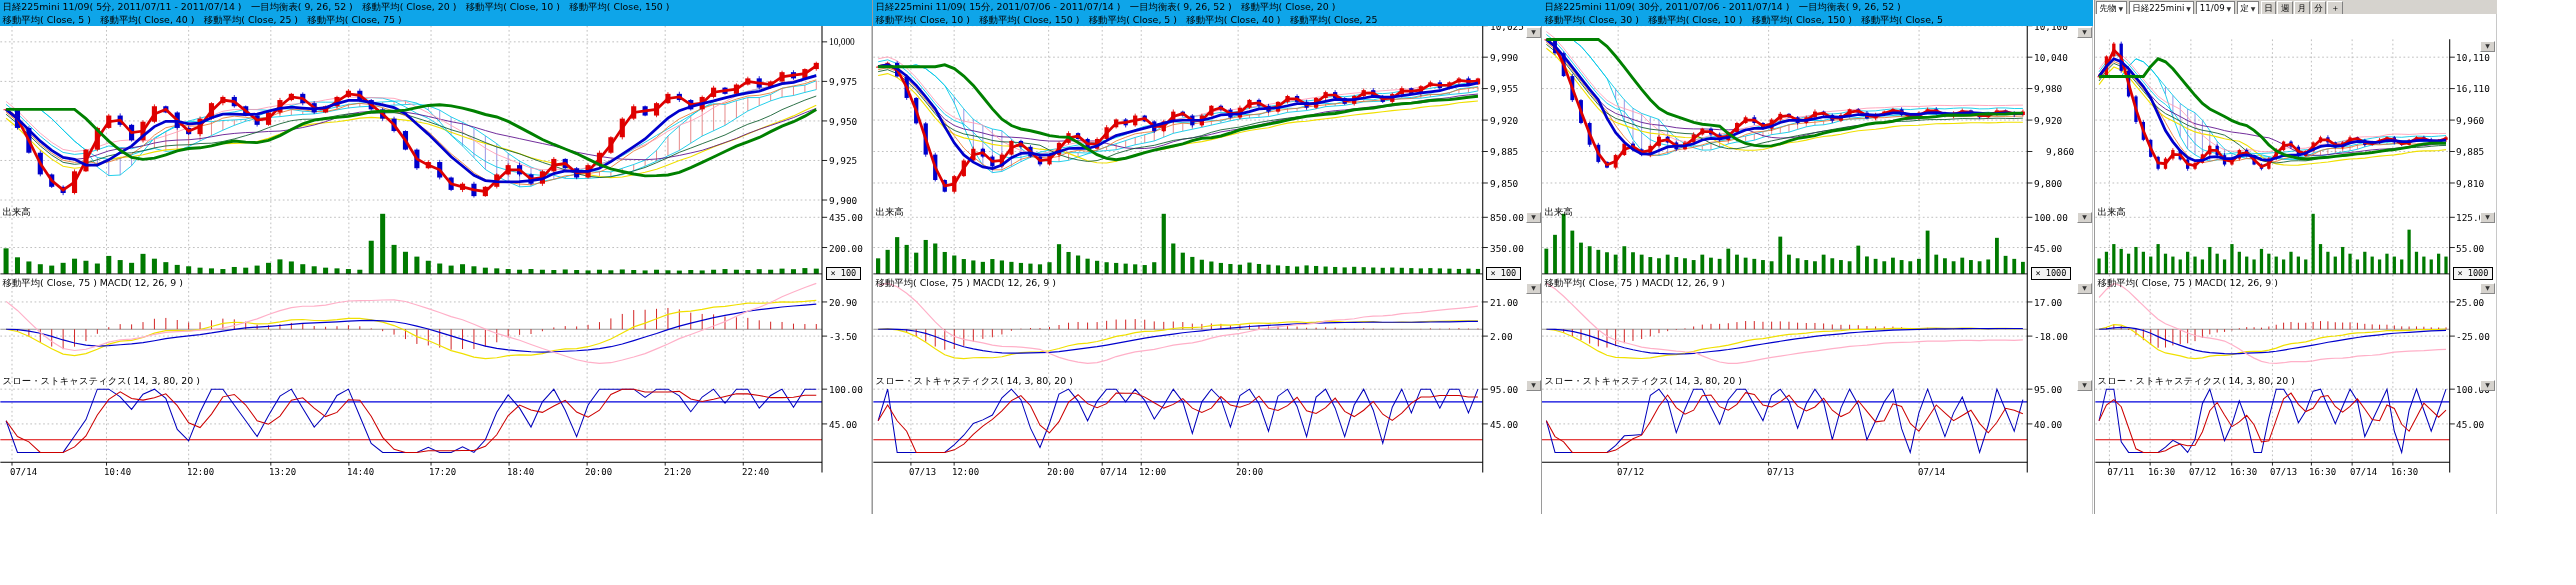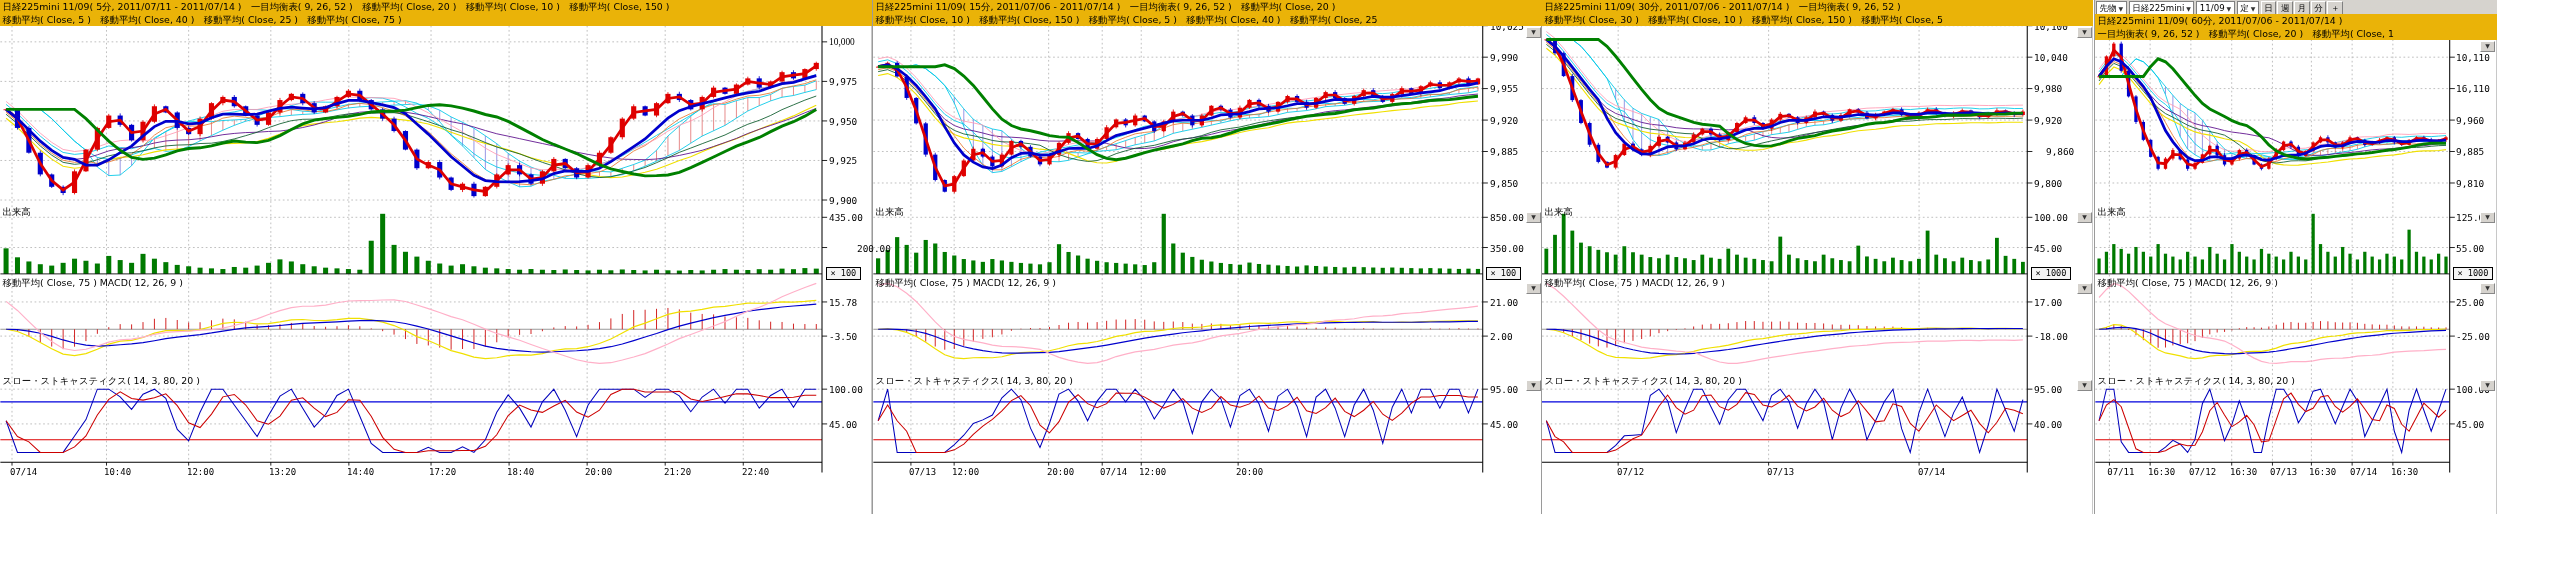--- a/index.html
+++ b/index.html
@@ -1,21 +1,21 @@
 <!DOCTYPE html>
 <html style="font-size:13.7px"><head>
 <meta charset="utf-8">
 <style>
   html,body{margin:0;padding:0;background:#ffffff;}
   body{font-family:"DejaVu Sans",sans-serif;}
   #screen{position:relative;width:2576px;height:586px;background:#ffffff;overflow:hidden;}
   .panel{position:absolute;top:0;height:514px;background:#ffffff;border-left:0.9px solid #9a9a9a;box-sizing:border-box;}
   .panel:first-child{border-left:none;}
   .panel .rightedge{position:absolute;top:0;right:0;width:0.9px;height:514px;background:#c8c8c8;}
-  .hdr{position:absolute;left:0;width:100%;background:#eab308;z-index:5;overflow:hidden;}
+  .hdr{position:absolute;left:0;width:100%;background:#0ea5e9;z-index:5;overflow:hidden;}
   .hdrline{display:block;white-space:nowrap;font-size:9.4px;line-height:13px;color:#000;padding-left:2.6px;overflow:hidden;}
   .chartsvg{position:absolute;left:0;z-index:1;}
   .axlabel{position:absolute;font-family:"DejaVu Sans Mono",monospace;font-size:9.4px;color:#000;white-space:nowrap;z-index:4;}
   .seclabel{position:absolute;font-size:9.4px;color:#000;white-space:nowrap;z-index:4;background:transparent;}
   .tlabel{position:absolute;font-family:"DejaVu Sans Mono",monospace;font-size:9px;color:#000;white-space:nowrap;z-index:4;}
   .badge{position:absolute;font-family:"DejaVu Sans Mono",monospace;font-size:8.6px;color:#000;border:0.9px solid #000;background:#f4f4f4;padding:0 3.4px;line-height:11px;z-index:4;}
   .ddbtn{position:absolute;width:13px;height:9.4px;background:#d6d3ce;border:0.9px solid #888;border-top-color:#fff;border-left-color:#fff;font-size:6px;line-height:8.6px;text-align:center;color:#333;z-index:6;cursor:pointer;}
   .toolbar{position:absolute;top:0;left:0;height:13.7px;overflow:hidden;z-index:7;background:#d6d3ce;width:100%;}
   .tbitem{display:inline-block;vertical-align:top;height:15.4px;box-sizing:border-box;background:#fff;border:0.9px solid #808080;font-size:8.6px;line-height:13.7px;padding:0 2.6px;margin:0.9px 0.9px 0 0.9px;color:#000;white-space:nowrap;}
   .tbbtn{display:inline-block;vertical-align:top;height:13.7px;box-sizing:border-box;background:#d6d3ce;border:0.9px solid #fff;border-right-color:#808080;border-bottom-color:#808080;font-size:8.6px;line-height:12px;padding:0 2.6px;margin:0.9px 0 0 0.9px;color:#000;}
@@ -456,22 +456,22 @@
         <polyline points="960.0,392.7 966.0,392.7 " fill="none" stroke="#000" stroke-width="1"></polyline>
         <polyline points="960.0,454.7 966.0,454.7 " fill="none" stroke="#000" stroke-width="1"></polyline>
         <polyline points="960.0,495.3 966.0,495.3 " fill="none" stroke="#000" stroke-width="1"></polyline>
       </svg>
       <div class="axlabel" style="left:829px;top:37px;font-family:Liberation Serif, serif;">10,000</div>
       <div class="axlabel" style="left:829px;top:76px;">9,975</div>
       <div class="axlabel" style="left:829px;top:116px;">9,950</div>
       <div class="axlabel" style="left:829px;top:155px;">9,925</div>
       <div class="axlabel" style="left:829px;top:195px;">9,900</div>
       <div class="axlabel" style="left:829px;top:212px;">435.00</div>
-      <div class="axlabel" style="left:829px;top:243px;margin-left:28px;">200.00</div>
-      <div class="axlabel" style="left:829px;top:297px;">15.78</div>
+      <div class="axlabel" style="left:829px;top:243px;">200.00</div>
+      <div class="axlabel" style="left:829px;top:297px;">20.90</div>
       <div class="axlabel" style="left:829px;top:331px;">-3.50</div>
       <div class="axlabel" style="left:829px;top:384px;">100.00</div>
       <div class="axlabel" style="left:829px;top:419px;">45.00</div>
       <div class="badge" style="left:826px;top:267px;">× 100</div>
       <div class="seclabel" style="left:2.6px;top:206px;">出来高</div>
       <div class="seclabel" style="left:2.6px;top:277px;">移動平均( Close, 75 )   MACD( 12, 26, 9 )</div>
       <div class="seclabel" style="left:2.6px;top:375px;">スロー・ストキャスティクス( 14, 3, 80, 20 )</div>
       <div class="tlabel" style="left:10px;top:467px;">07/14</div>
       <div class="tlabel" style="left:104px;top:467px;">10:40</div>
       <div class="tlabel" style="left:187px;top:467px;">12:00</div>
@@ -1256,24 +1256,20 @@
       <div class="tlabel" style="left:225px;top:467px;">07/13</div>
       <div class="tlabel" style="left:376px;top:467px;">07/14</div>
       <div class="ddbtn" style="left:535px;top:27px;"><span>▼</span></div>
       <div class="ddbtn" style="left:535px;top:212px;"><span>▼</span></div>
       <div class="ddbtn" style="left:535px;top:283px;"><span>▼</span></div>
       <div class="ddbtn" style="left:535px;top:380px;"><span>▼</span></div>
     </div>
     <div class="panel" style="left:2094px;width:403px;">
       <div class="rightedge"></div>
       <div class="toolbar"><div class="tbitem"><span>先物</span><span class="caret"> ▼</span></div><div class="tbitem"><span>日経225mini</span><span class="caret"> ▼</span></div><div class="tbitem"><span>11/09</span><span class="caret"> ▼</span></div><div class="tbitem"><span>定</span><span class="caret"> ▼</span></div><div class="tbbtn">日</div><div class="tbbtn">週</div><div class="tbbtn">月</div><div class="tbbtn">分</div><div class="tbbtn">＋</div></div>
-      <div class="hdr" style="top:13.7px;height:26px;">
-        <span class="hdrline">日経225mini 11/09( 60分, 2011/07/06 - 2011/07/14 )</span>
-        <span class="hdrline">一目均衡表( 9, 26, 52 )　移動平均( Close, 20 )　移動平均( Close, 1</span>
-      </div>
       <svg width="403" height="481" class="chartsvg" style="top:0px;" viewBox="0 0 470 562">
         <polyline points="0.0,66.8 414.0,66.8 " fill="none" stroke="#b5b5b5" stroke-width="1" stroke-dasharray="2,3"></polyline>
         <polyline points="0.0,103.5 414.0,103.5 " fill="none" stroke="#b5b5b5" stroke-width="1" stroke-dasharray="2,3"></polyline>
         <polyline points="0.0,140.3 414.0,140.3 " fill="none" stroke="#b5b5b5" stroke-width="1" stroke-dasharray="2,3"></polyline>
         <polyline points="0.0,177.0 414.0,177.0 " fill="none" stroke="#b5b5b5" stroke-width="1" stroke-dasharray="2,3"></polyline>
         <polyline points="0.0,213.8 414.0,213.8 " fill="none" stroke="#b5b5b5" stroke-width="1" stroke-dasharray="2,3"></polyline>
         <polyline points="16.4,46.0 16.4,540.0 " fill="none" stroke="#b5b5b5" stroke-width="1" stroke-dasharray="2,3"></polyline>
         <polyline points="64.0,46.0 64.0,540.0 " fill="none" stroke="#b5b5b5" stroke-width="1" stroke-dasharray="2,3"></polyline>
         <polyline points="111.6,46.0 111.6,540.0 " fill="none" stroke="#b5b5b5" stroke-width="1" stroke-dasharray="2,3"></polyline>
         <polyline points="159.3,46.0 159.3,540.0 " fill="none" stroke="#b5b5b5" stroke-width="1" stroke-dasharray="2,3"></polyline>

